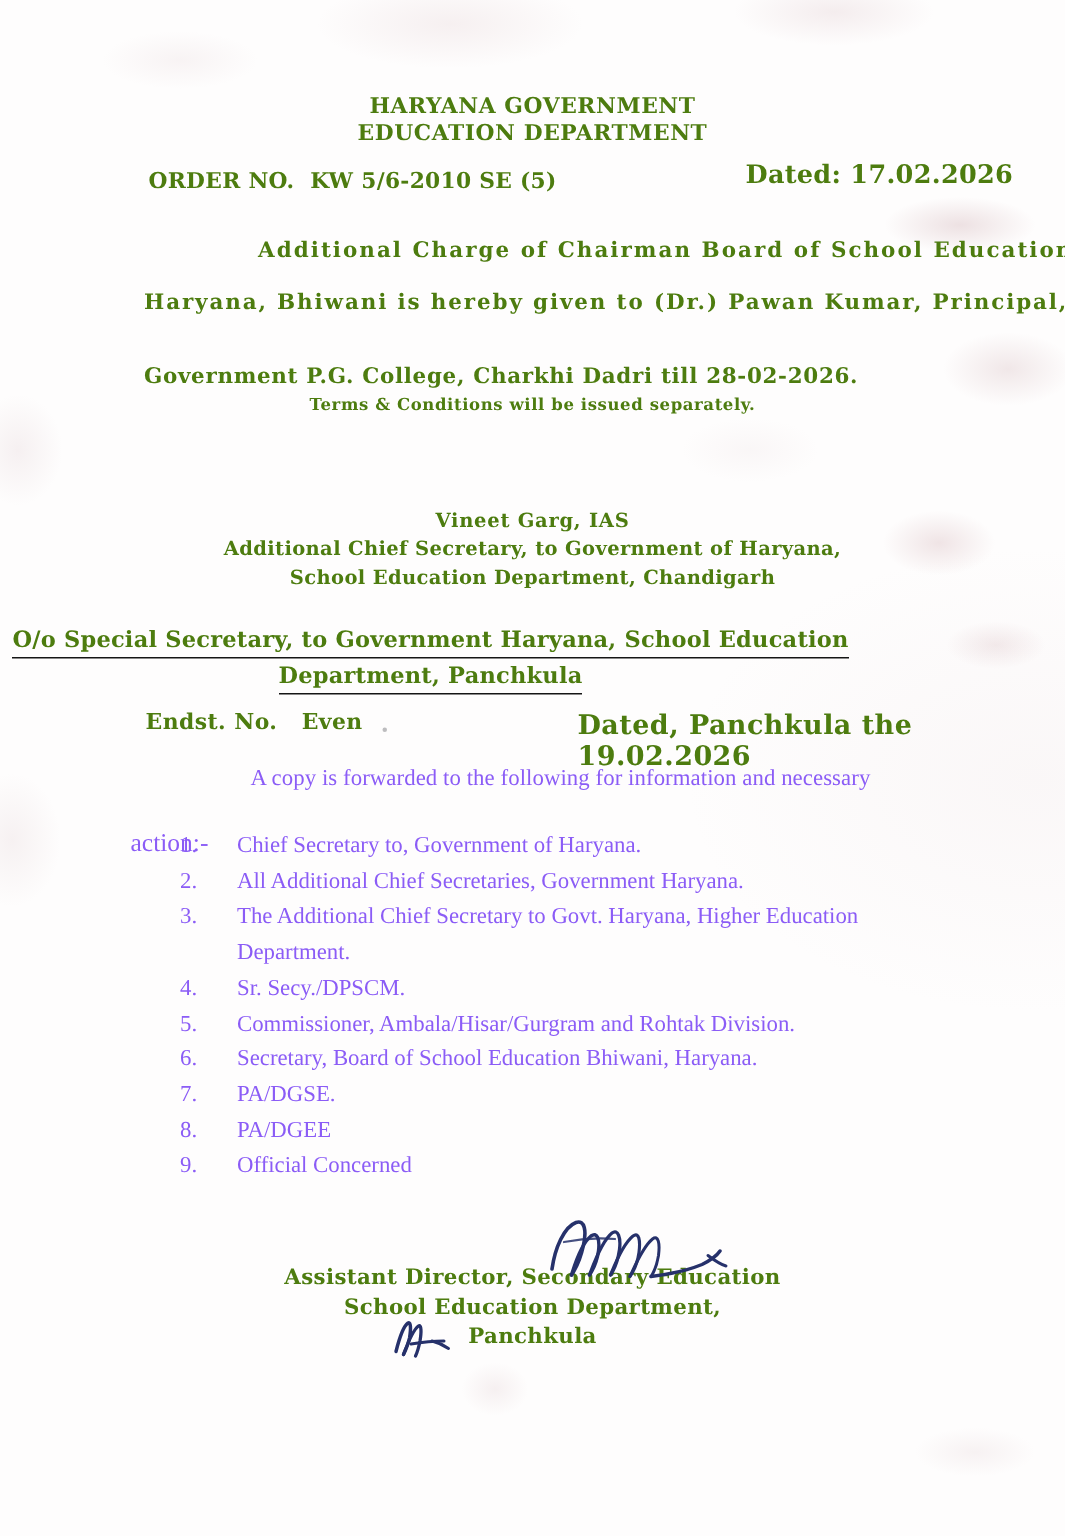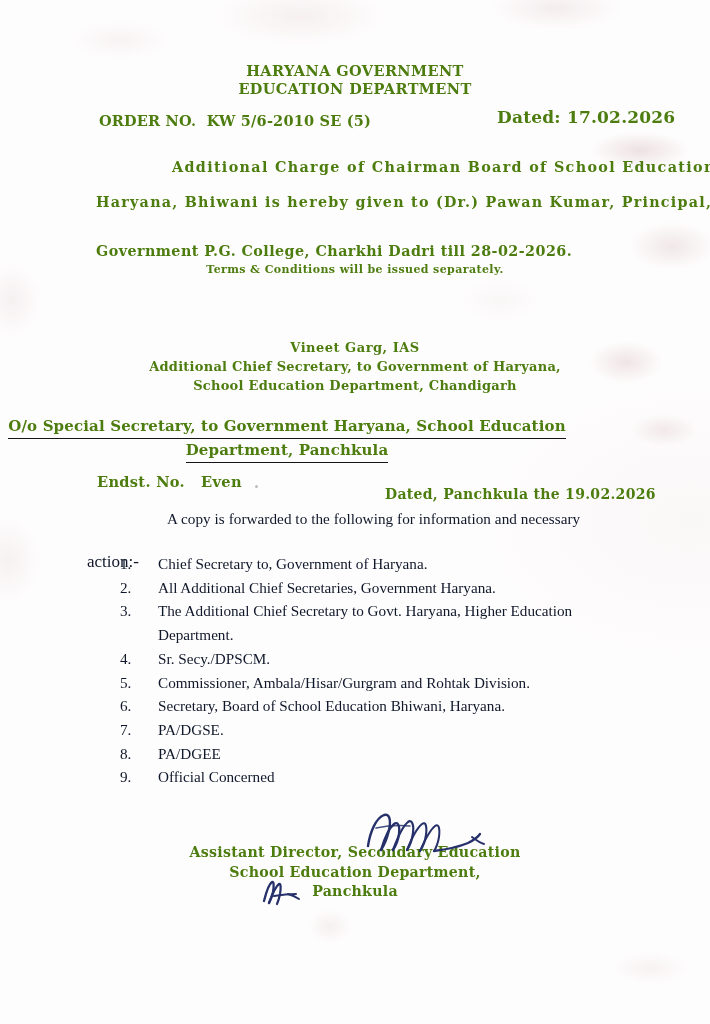--- a/index.html
+++ b/index.html
@@ -47,21 +47,21 @@
   
   .abs { position: absolute; }
   .slab {
     
     font-family: "DejaVu Serif", "Liberation Serif", serif;
     font-weight: bold;
     color: #4d7c0f;
   }
   .roman {
     font-family: "Liberation Serif", serif;
-    color: #0f172a;
+    color: #8b5cf6;
   }
 
   
   #hdr-line1, #hdr-line2 {
     width: 710px;
     text-align: center;
     font-size: 14.5px;
     letter-spacing: 0.4px;
   }
   #hdr-line1 { top: 62px; left: 0; }
@@ -120,21 +120,21 @@
 
   
   #endst-no {
     top: 473px; left: 97px;
     font-size: 14.6px; letter-spacing: 0.3px;
     white-space: pre;
     text-align: center;
   }
   #endst-date {
     top: 473px; left: 385px;
-    font-size: 14px; letter-spacing: 0.3px; margin-top: 13px;
+    font-size: 18px; letter-spacing: 0.3px;
   }
   #endst-dot {
     top: 485px; left: 255px;
     width: 3px; height: 3px;
     background: rgba(110,110,115,0.45);
     border-radius: 50%;
   }
 
   
   #fwd-line1 {

